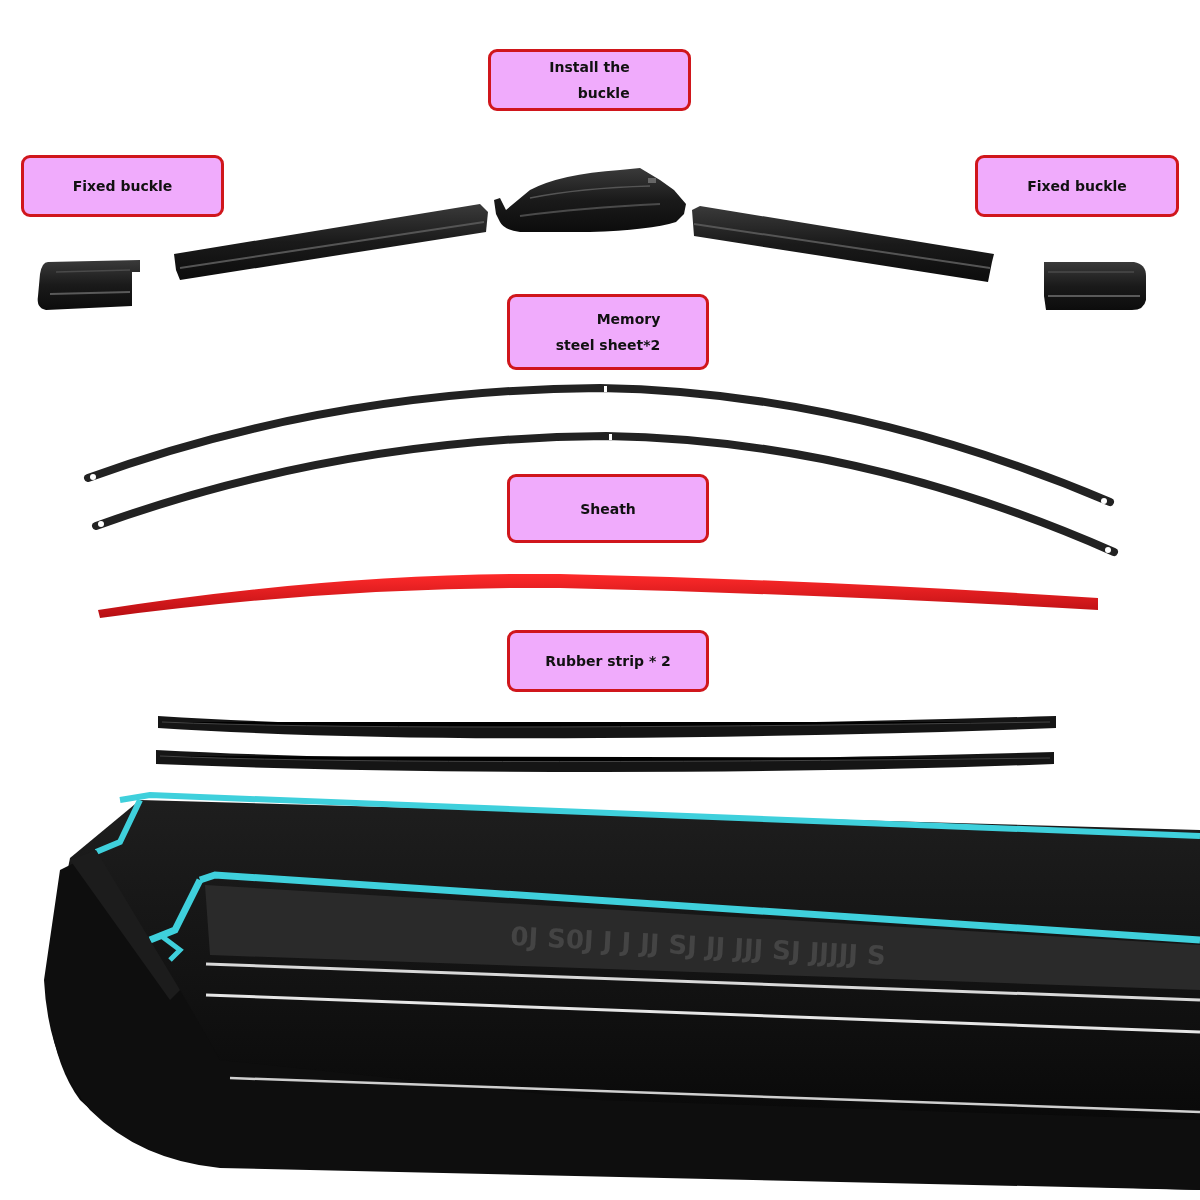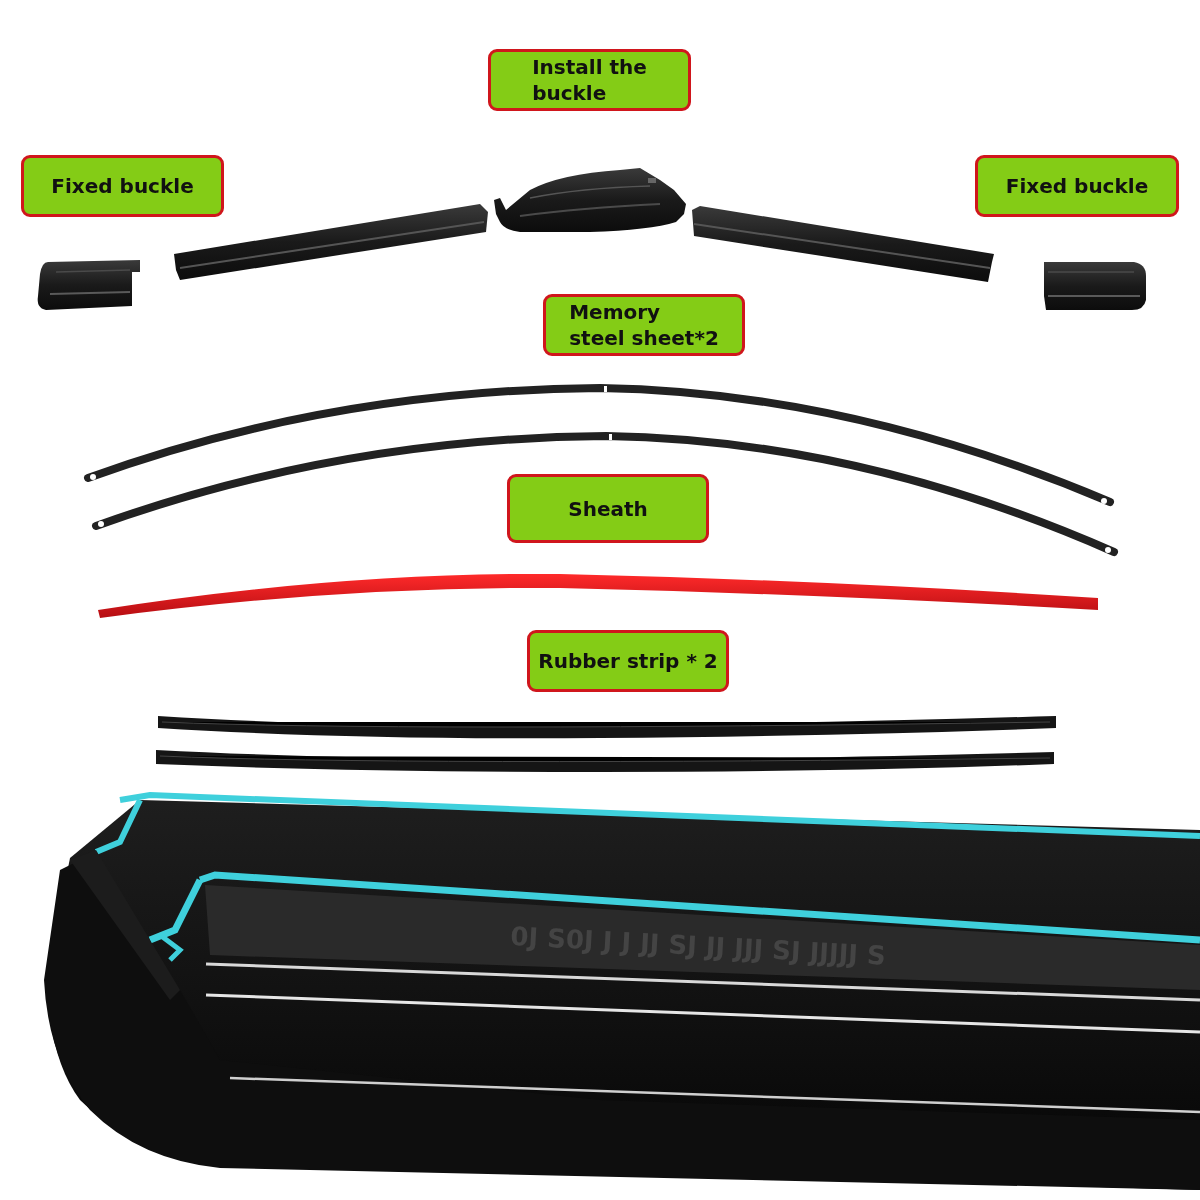--- a/index.html
+++ b/index.html
@@ -8,26 +8,26 @@
       background: #ffffff;
       position: relative;
       font-family: "DejaVu Sans", "Liberation Sans", sans-serif;
     }
     .stage { position: absolute; left: 0; top: 0; width: 1200px; height: 1200px; }
     .label {
       position: absolute;
       box-sizing: border-box;
       border: 3px solid #d0161c;
       border-radius: 9px;
-      background: #84cc16;
+      background: #f0abfc;
       display: flex; align-items: center; justify-content: center;
-      text-align: left;
+      text-align: right;
       color: #111111;
       font-weight: bold;
-      font-size: 20px;
+      font-size: 14px;
       line-height: 26px;
       white-space: pre-line;
     }
     svg { position: absolute; left: 0; top: 0; }
   </style>
 </head>
 <body>
 
 <div class="stage">
 
@@ -124,20 +124,20 @@
     </g>
   </svg>
 
   <div class="label" style="left:488px; top:49px; width:203px; height:62px;">Install the
 buckle</div>
 
   <div class="label" style="left:21px; top:155px; width:203px; height:62px;">Fixed buckle</div>
 
   <div class="label" style="left:975px; top:155px; width:204px; height:62px;">Fixed buckle</div>
 
-  <div class="label" style="left:507px; top:294px; width:202px; height:62px;margin-left:36px;">Memory
+  <div class="label" style="left:507px; top:294px; width:202px; height:76px;">Memory
 steel sheet*2</div>
 
   <div class="label" style="left:507px; top:474px; width:202px; height:69px;">Sheath</div>
 
-  <div class="label" style="left:507px; top:630px; width:202px; height:62px;margin-left:20px;">Rubber strip * 2</div>
+  <div class="label" style="left:507px; top:630px; width:202px; height:62px;">Rubber strip * 2</div>
 
 </div>
 
 </body></html>

